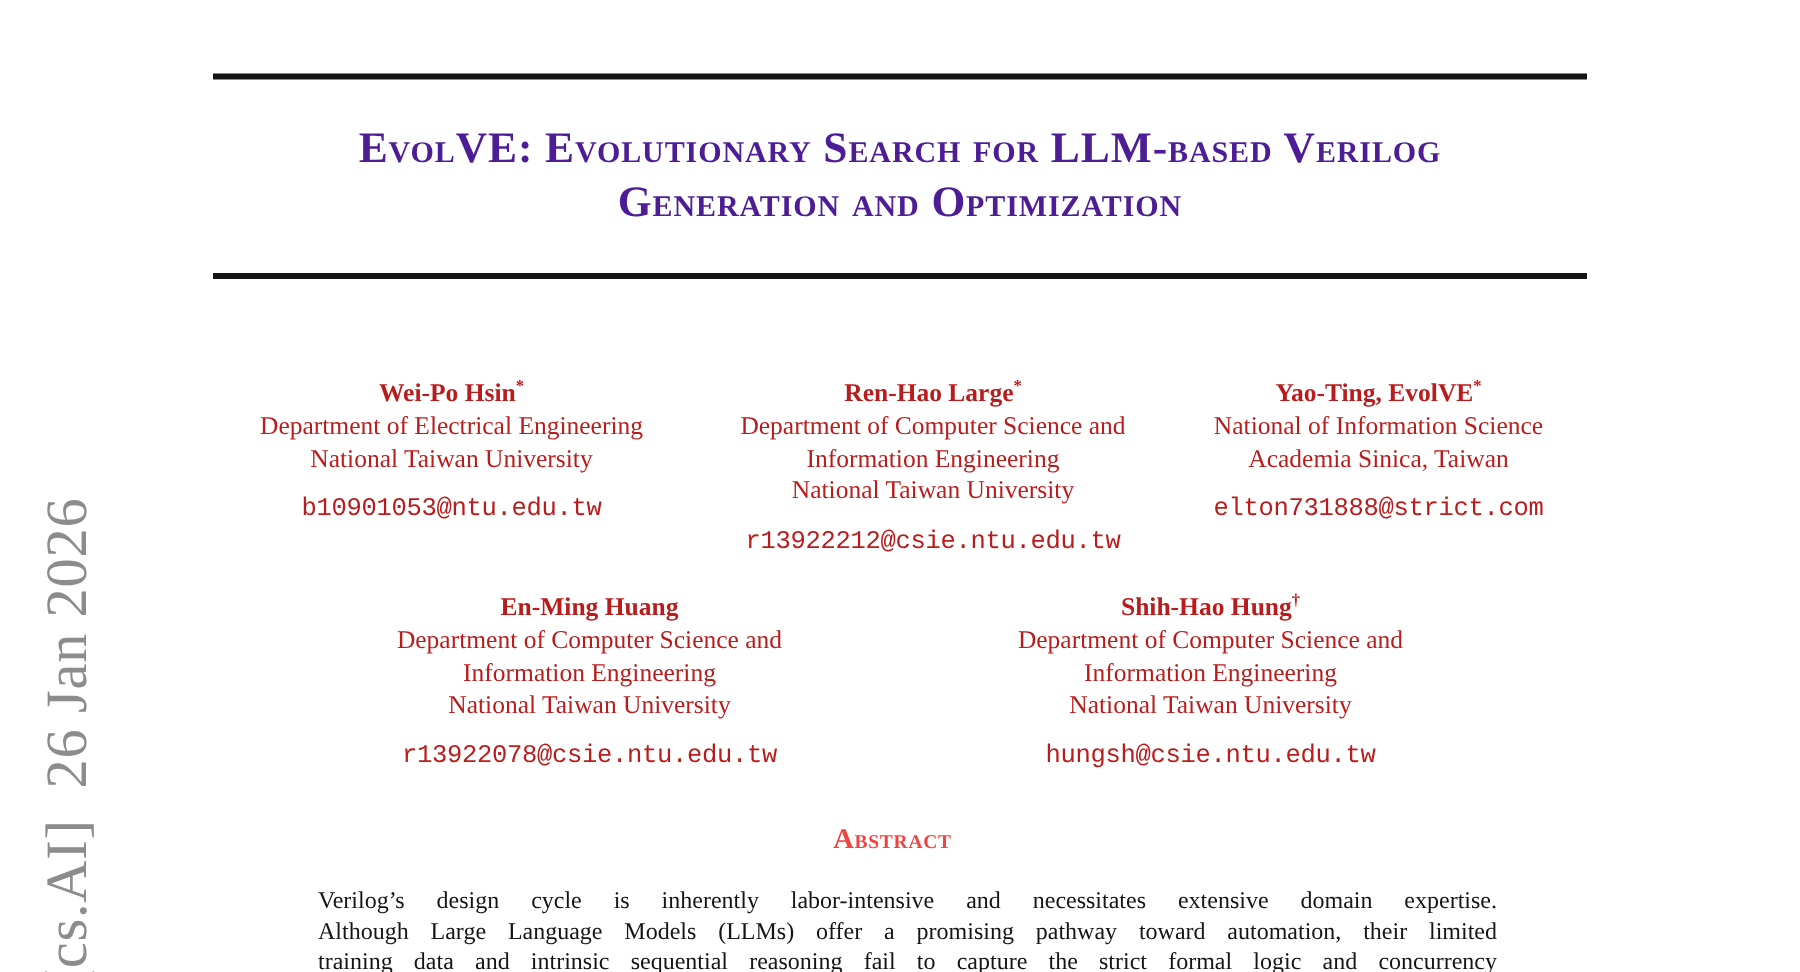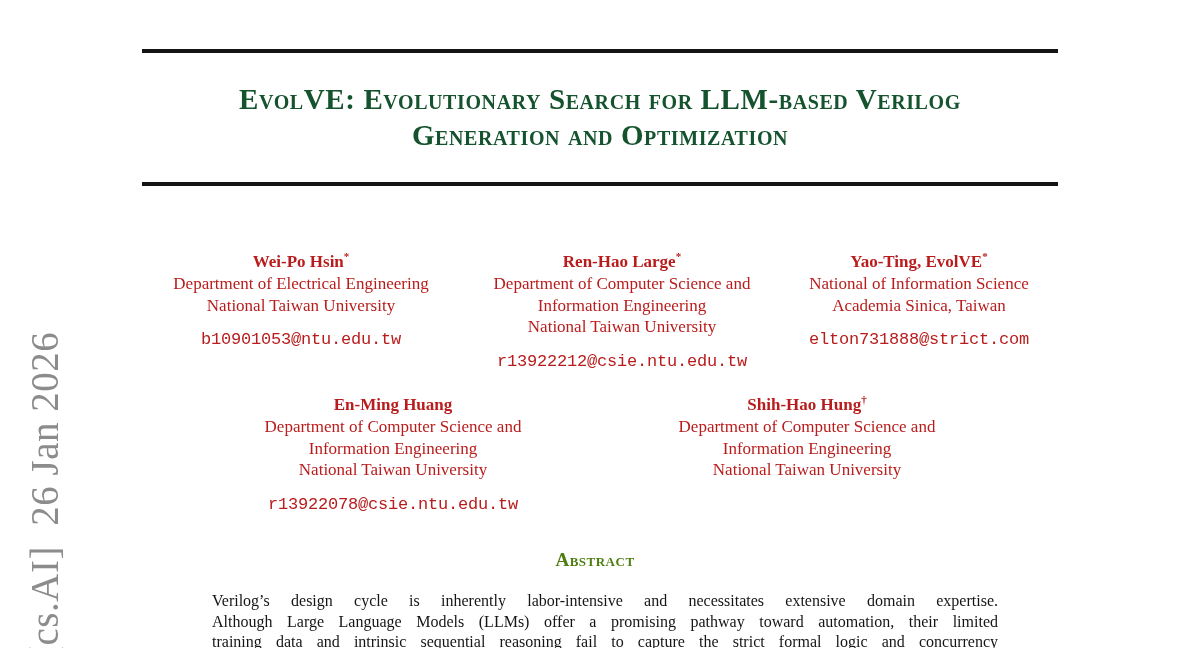--- a/index.html
+++ b/index.html
@@ -36,21 +36,21 @@
 
   .paper-title {
     position: absolute;
     left: 142px; top: 81px; width: 916px;
     text-align: center;
     font-variant: small-caps;
     font-weight: bold;
     font-size: 29px;
     line-height: 36px;
     letter-spacing: 0.6px;
-    color: #14532d;
+    color: #4c1d95;
   }
 
   .author {
     position: absolute;
     width: 360px;
     text-align: center;
     color: #b91c1c;
   }
   .author-name {
     font-weight: bold;
@@ -74,21 +74,21 @@
   }
 
   .abstract-heading {
     position: absolute;
     left: 142px; top: 549px; width: 906px;
     text-align: center;
     font-variant: small-caps;
     font-weight: bold;
     font-size: 19px;
     letter-spacing: 0.5px;
-    color: #4d7c0f;
+    color: #ef4444;
   }
   .abstract-body {
     position: absolute;
     left: 212px; top: 591px; width: 786px;
     font-size: 16px;
     color: #151515;
   }
   .abstract-line {
     text-align: justify;
     text-align-last: justify;
@@ -140,20 +140,21 @@
     <div class="author-line">Information Engineering</div>
     <div class="author-line">National Taiwan University</div>
     <div class="author-email">r13922078@csie.ntu.edu.tw</div>
   </div>
 
   <div class="author" style="left:627px; top:394px;">
     <div class="author-name"><span>Shih-Hao Hung</span><sup>†</sup></div>
     <div class="author-line">Department of Computer Science and</div>
     <div class="author-line">Information Engineering</div>
     <div class="author-line">National Taiwan University</div>
+    <div class="author-email">hungsh@csie.ntu.edu.tw</div>
   </div>
 
   <div class="abstract-heading">Abstract</div>
 
   <div class="abstract-body">
     <div class="abstract-line">Verilog’s design cycle is inherently labor-intensive and necessitates extensive domain expertise.</div>
     <div class="abstract-line">Although Large Language Models (LLMs) offer a promising pathway toward automation, their limited</div>
     <div class="abstract-line">training data and intrinsic sequential reasoning fail to capture the strict formal logic and concurrency</div>
   </div>
 

